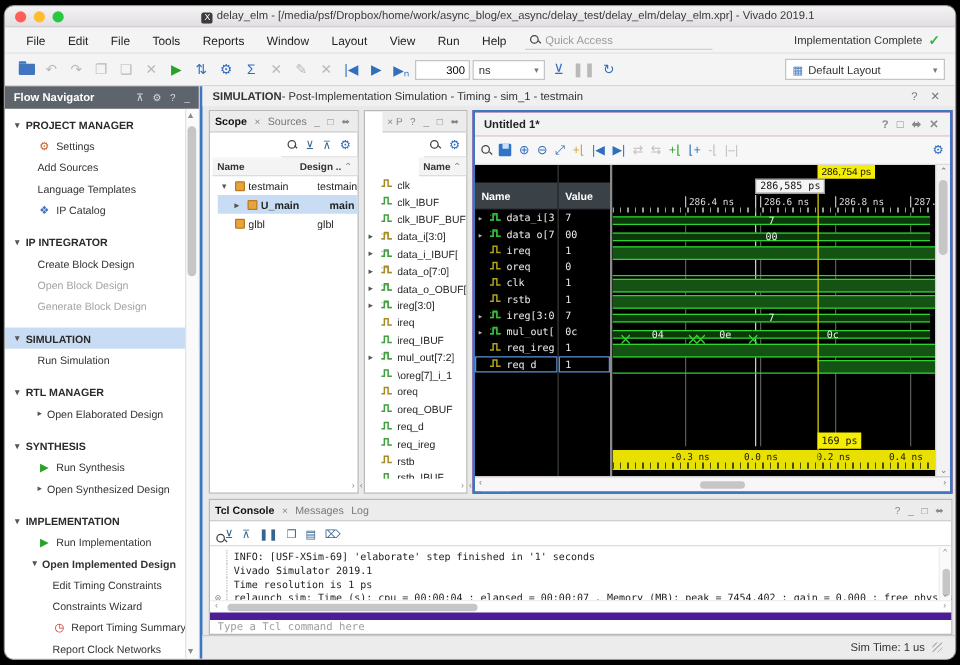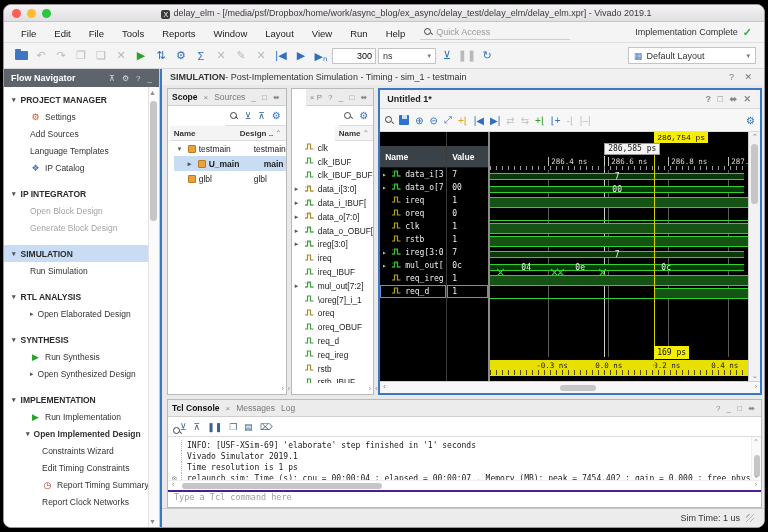--- a/index.html
+++ b/index.html
@@ -119,21 +119,21 @@
   .w-row{height:13px;display:flex;align-items:center;color:#eee;font-size:8px;gap:3px;padding:0 2px;
     font-family:"DejaVu Sans Mono",monospace;white-space:nowrap;}
   .w-row .exp{color:#bbb;}
   .w-row.selbox{outline:1px solid #5b93d6;outline-offset:-1px;}
   .splitter{width:2px;background:#8a8a8a;flex:0 0 auto;}
   .wave-area{flex:1;position:relative;overflow:hidden;background:#000;}
   .gridline{position:absolute;top:38px;bottom:24px;width:1px;background:#5a5a5a;}
   .markerline{position:absolute;top:24px;bottom:24px;width:1px;background:#cccccc;}
   .cursorline{position:absolute;top:11px;bottom:8px;width:1px;background:#d8d300;z-index:5;}
   .cursor-label{position:absolute;top:0;height:11px;background:#f5ee00;color:#111;font-size:8px;
-    font-family:Liberation Mono, monospace;padding:0 3px;line-height:11px;z-index:6;white-space:nowrap;text-align:center;}
+    font-family:Liberation Sans, sans-serif;padding:0 3px;line-height:11px;z-index:6;white-space:nowrap;text-align:center;}
   .marker-label{position:absolute;top:11px;height:12px;background:#f4f4f4;border:1px solid #999;color:#111;
     font-size:8px;font-family:"DejaVu Sans Mono",monospace;padding:0 3px;line-height:10px;z-index:6;white-space:nowrap;}
   .axis{position:absolute;left:0;right:0;top:24px;height:14px;color:#ddd;font-size:7.5px;
     font-family:"DejaVu Sans Mono",monospace;}
   .axis-tick-label{position:absolute;top:1px;border-left:1px solid #bbb;padding-left:2px;white-space:nowrap;}
   .axis-minor{position:absolute;left:0;right:0;bottom:0;height:4px;
     background:repeating-linear-gradient(90deg,#9a9a9a 0 1px,transparent 1px 6px);}
   .wrow{position:absolute;left:0;right:0;height:13px;}
   .busband{position:absolute;top:3px;bottom:3px;background:#0a3a0a;border-top:1.5px solid #2ed32e;
     border-bottom:1.5px solid #2ed32e;}
@@ -157,21 +157,21 @@
   
   .tcl-panel{flex:1;margin:2px 2px 0 5px;background:#fff;border:1px solid #b9b9b9;display:flex;
     flex-direction:column;min-height:0;}
   .tcl-output{flex:1;font-family:"DejaVu Sans Mono",monospace;font-size:8px;color:#1a1a1a;overflow:hidden;
     padding:3px 0 0 0;position:relative;}
   .tcl-line{display:flex;height:11px;align-items:center;white-space:nowrap;}
   .tcl-gutter{width:14px;flex:0 0 auto;border-right:1px dotted #bbb;height:100%;color:#7a7a7a;font-size:8px;
     display:flex;align-items:center;justify-content:center;}
   .tcl-text{padding-left:5px;}
   .tcl-hscroll{height:10px;position:relative;border-top:1px solid #eee;font-size:7px;color:#8a8a8a;flex:0 0 auto;}
-  .tcl-input{height:17px;border-top:2px solid #4c1d95;display:flex;align-items:flex-start;flex:0 0 auto;}
+  .tcl-input{height:17px;border-top:6px solid #4c1d95;display:flex;align-items:flex-end;flex:0 0 auto;}
   .tcl-input input{width:100%;border:0;outline:0;font-size:8.5px;color:#333;padding:0 6px;
     font-family:"DejaVu Sans Mono",monospace;background:transparent;}
   .tcl-input input::placeholder{color:#a0a0a0;}
   .tcl-vscroll{position:absolute;right:0;top:0;bottom:0;width:10px;background:#fafafa;border-left:1px solid #eee;}
   .tcl-vthumb{position:absolute;right:1.5px;top:18px;width:6px;height:22px;background:#c6c6c6;border-radius:3px;}
   
   .statusbar{height:19px;background:#ececec;border-top:1px solid #c9c9c9;display:flex;align-items:center;
     justify-content:flex-end;padding:0 10px;font-size:9px;color:#333;flex:0 0 auto;}
   .resize-grip{width:8px;height:8px;margin-left:6px;
     background:repeating-linear-gradient(135deg,transparent 0 2px,#b5b5b5 2px 3px);}
@@ -274,40 +274,43 @@
             <div class="sb-item">
               <span class="sb-ico" style="color: rgb(63, 118, 191);">❖</span>
               <span>IP Catalog</span>
             </div>
           </div>
           <div class="sb-section">
             <div class="sb-sec-head">
               <span class="sb-caret">▾</span>
               <span>IP INTEGRATOR</span>
             </div>
+            <div class="sb-item">
+              <span>Create Block Design</span>
+            </div>
             <div class="sb-item dis">
               <span>Open Block Design</span>
             </div>
             <div class="sb-item dis">
               <span>Generate Block Design</span>
             </div>
           </div>
           <div class="sb-section">
             <div class="sb-sec-head sel">
               <span class="sb-caret">▾</span>
               <span>SIMULATION</span>
             </div>
             <div class="sb-item">
               <span>Run Simulation</span>
             </div>
           </div>
           <div class="sb-section">
             <div class="sb-sec-head">
               <span class="sb-caret">▾</span>
-              <span>RTL ANALYSIS</span>
+              <span>RTL MANAGER</span>
             </div>
             <div class="sb-item">
               <span class="sb-caret">▸</span>
               <span>Open Elaborated Design</span>
             </div>
           </div>
           <div class="sb-section">
             <div class="sb-sec-head">
               <span class="sb-caret">▾</span>
               <span>SYNTHESIS</span>
@@ -328,24 +331,24 @@
             </div>
             <div class="sb-item">
               <span class="sb-ico" style="color: rgb(39, 163, 39);">▶</span>
               <span>Run Implementation</span>
             </div>
             <div class="sb-item bold">
               <span class="sb-caret">▾</span>
               <span>Open Implemented Design</span>
             </div>
             <div class="sb-item ind2">
+              <span>Edit Timing Constraints</span>
+            </div>
+            <div class="sb-item ind2">
               <span>Constraints Wizard</span>
-            </div>
-            <div class="sb-item ind2">
-              <span>Edit Timing Constraints</span>
             </div>
             <div class="sb-item ind2">
               <span class="sb-ico" style="color: rgb(192, 57, 43);">◷</span>
               <span>Report Timing Summary</span>
             </div>
             <div class="sb-item ind2">
               <span>Report Clock Networks</span>
             </div>
           </div>
         </div>

